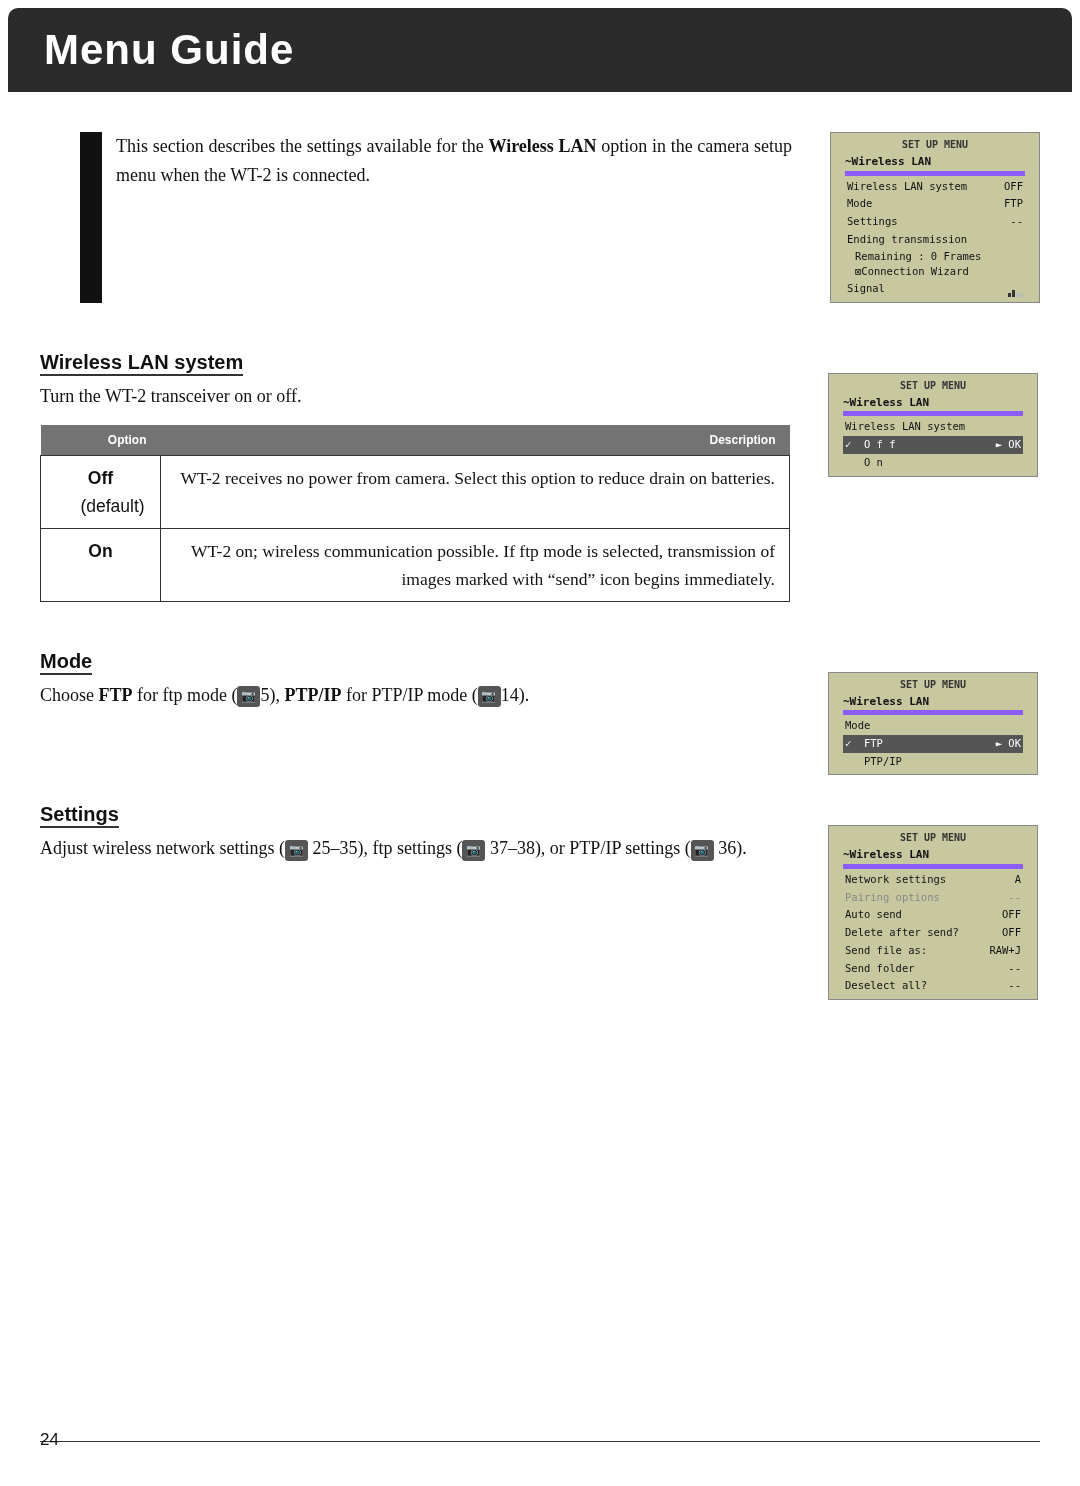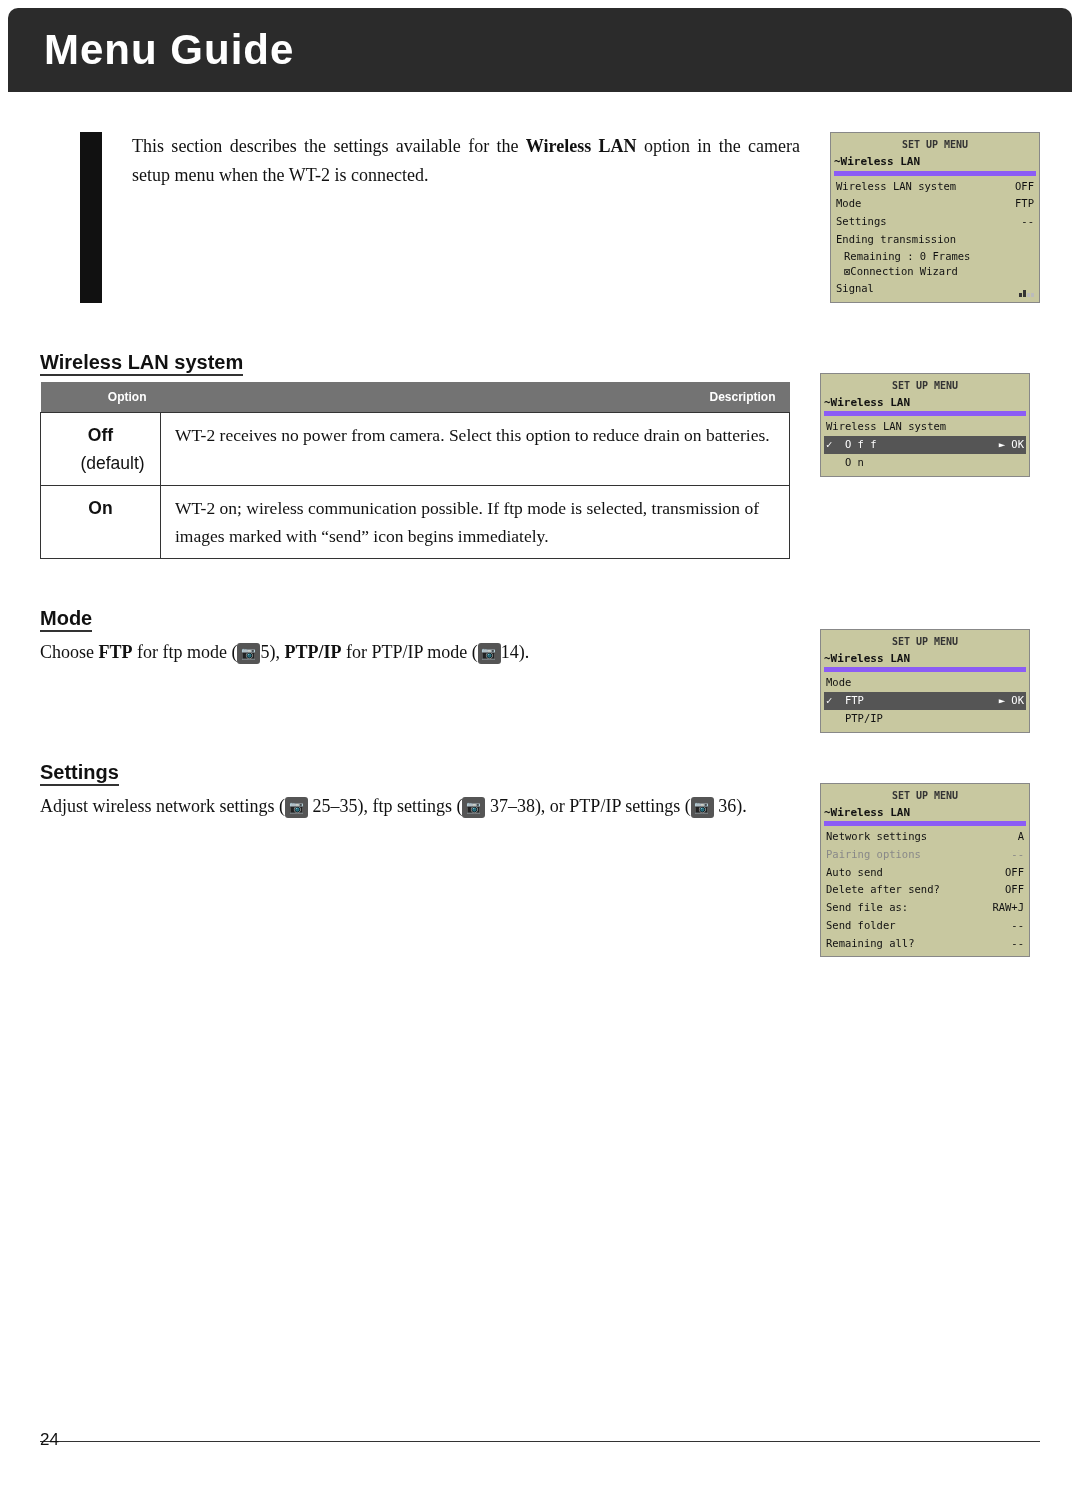--- a/index.html
+++ b/index.html
@@ -44,42 +44,43 @@
       line-height: 1.6;
       text-align: justify;
     }
     .intro-text strong {
       font-weight: bold;
     }
 
     
     .intro-with-bar {
       display: flex;
-      gap: 16px;
+      gap: 0;
       flex: 1;
       padding-left: 40px;
     }
     .black-bar {
       width: 22px;
       background: #111;
       margin-right: 14px;
       flex-shrink: 0;
     }
 
     
     .camera-screen {
       width: 210px;
       flex-shrink: 0;
       border: 1.5px solid #888;
       background: #c8c8a0;
-      padding: 4px 3px;
+      padding: 4px 14px;
       font-family: monospace;
       font-size: 11px;
       color: #111;
       line-height: 1.5;
+      margin-left: 8px;
     }
     .camera-screen .screen-title {
       font-size: 10px;
       text-align: center;
       font-weight: bold;
       margin-bottom: 2px;
       color: #333;
     }
     .camera-screen .screen-section-title {
       font-size: 11px;
@@ -140,20 +141,21 @@
       font-family: Arial, sans-serif;
       font-size: 12px;
       font-weight: bold;
       text-align: right;
     }
     .options-table td {
       border: 1.5px solid #333;
       padding: 8px 14px;
       vertical-align: top;
       line-height: 1.6;
+      text-align: right;
     }
     .options-table td.option-col {
       font-weight: bold;
       text-align: center;
       width: 120px;
       font-family: Arial, sans-serif;
     }
 
     
     .section-with-screen {
@@ -239,20 +241,21 @@
             <span style="height:4px;background:#bbb;width:3px;display:inline-block;"></span>
           </span>
         </div>
       </div>
     </div>
   </div>
 
   <div class="section-with-screen">
     <div class="section-left">
       <div class="section-heading">Wireless LAN system</div>
+      <p class="section-desc">Turn the WT-2 transceiver on or off.</p>
 
       <table class="options-table">
         <thead>
           <tr>
             <th>Option</th>
             <th>Description</th>
           </tr>
         </thead>
         <tbody>
           <tr>
@@ -341,21 +344,21 @@
         </div>
         <div class="screen-row">
           <span>Send file as:</span>
             <span>RAW+J</span>
         </div>
         <div class="screen-row">
           <span>Send folder</span>
             <span>--</span>
         </div>
         <div class="screen-row">
-          <span>Remaining all?</span>
+          <span>Deselect all?</span>
             <span>--</span>
         </div>
       </div>
     </div>
   </div>
 
 </div>
 
 <div class="page-bottom-line"></div>
 <div class="page-number">24</div>

